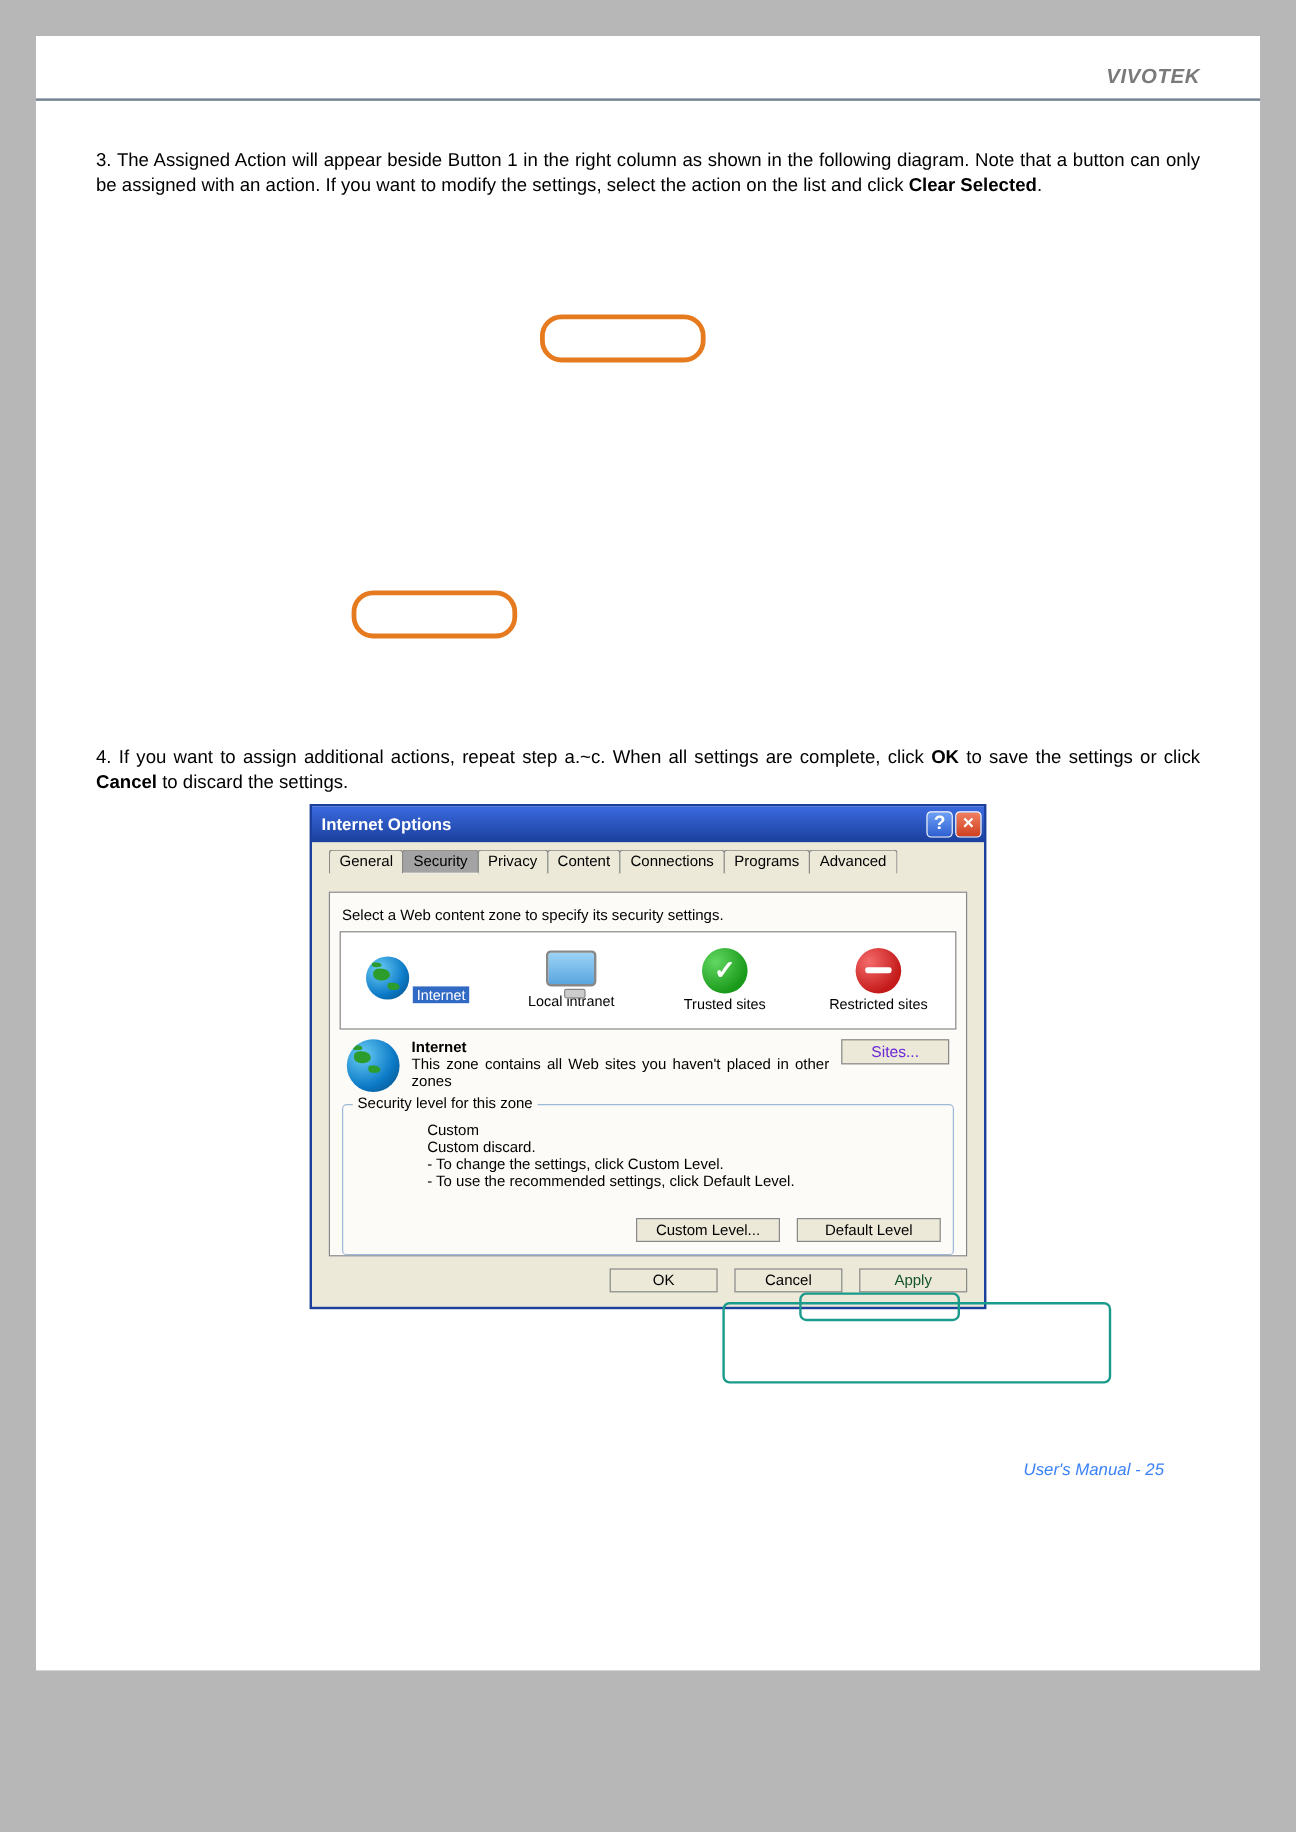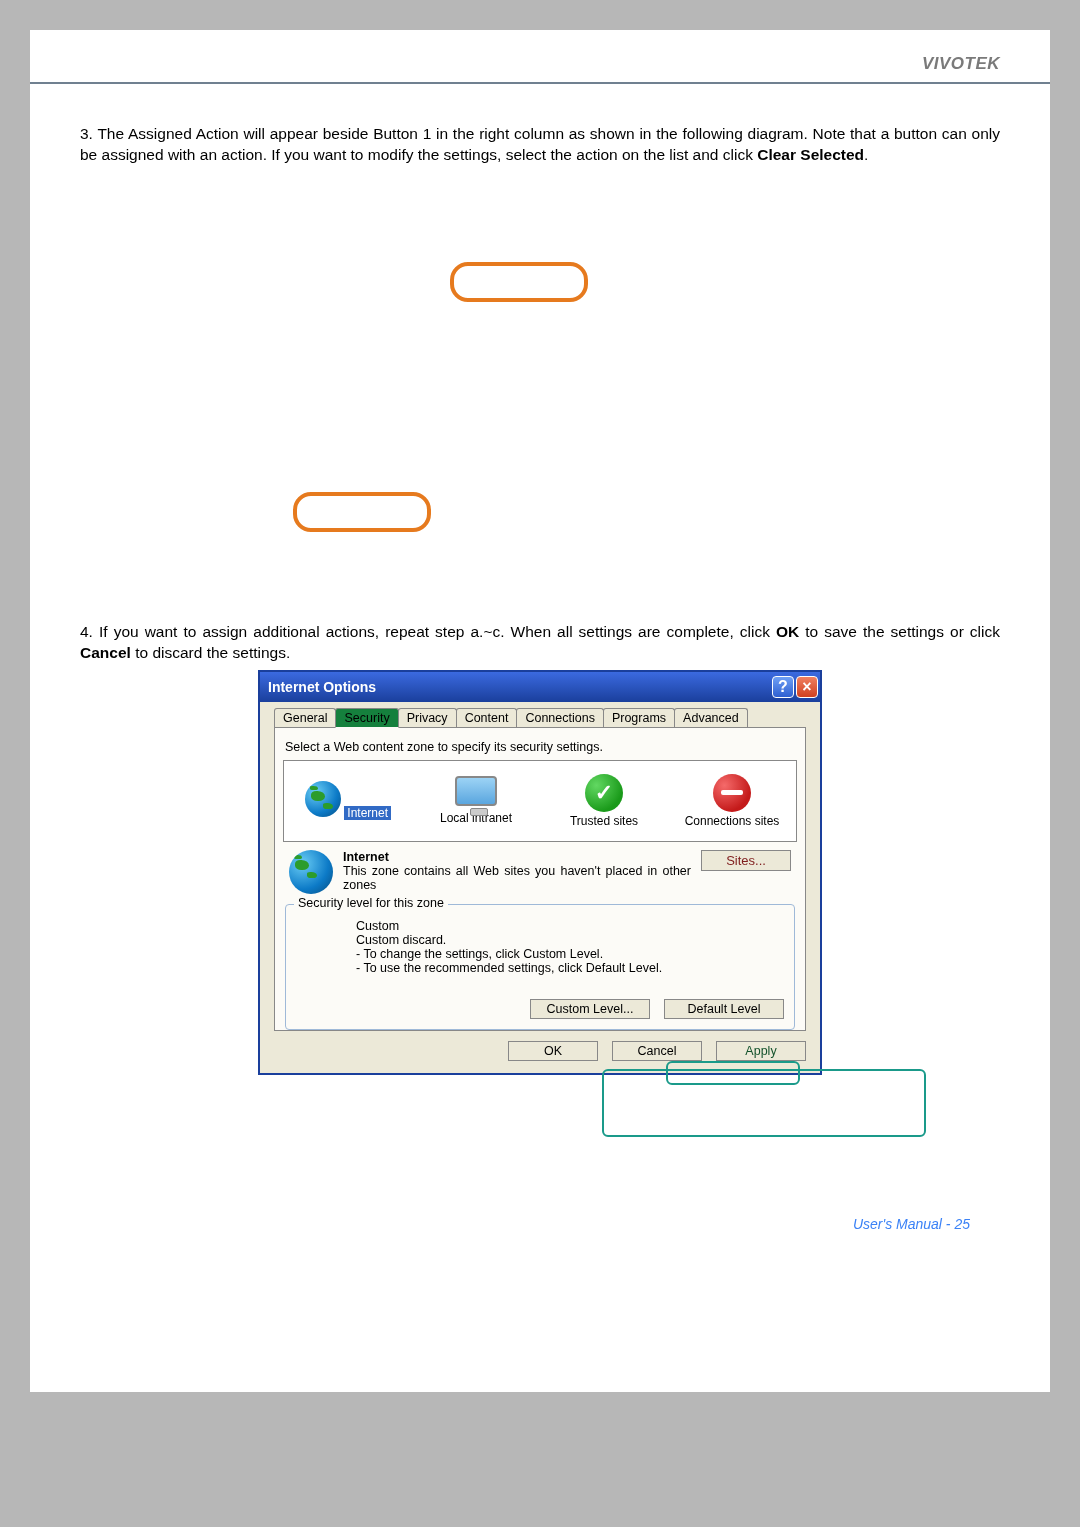--- a/index.html
+++ b/index.html
@@ -83,36 +83,36 @@
     margin-left: 2px;
     display: flex; align-items: center; justify-content: center;
     font-weight: bold;
     font-size: 16px;
     line-height: 1;
   }
   .tbtn.help { background: linear-gradient(#6fa0f5,#2e5fd1); color:#fff;}
   .tbtn.close { background: linear-gradient(#f08060,#d04020); color:#fff;}
   .tabs {
     display: flex;
-    padding: 6px 14px 0 14px;
+    padding: 6px 14px 16px 14px;
     gap: 0;
     border-bottom: none;
     background:#ece9d8;
   }
   .tab {
     border: 1px solid #888;
     border-bottom: none;
     border-radius: 3px 3px 0 0;
     padding: 2px 8px;
     font-size: 12.5px;
     background: #ece9d8;
     margin-right: -1px;
   }
   .tab.active {
-    background: #15803d;
+    background: #a3a3a3;
     border-bottom: 1px solid #fcfbf7;
     position: relative; z-index: 2;
   }
   .tabbody {
     margin: -1px 14px 0 14px;
     border: 1px solid #888;
     background: #fcfbf7;
     padding: 10px 8px 0 8px;
     position: relative; z-index: 1;
   }
@@ -167,21 +167,21 @@
     display:inline-flex;align-items:center;justify-content:center;
   }
   .stop::after{content:"";width:22px;height:5px;background:#fff;border-radius:2px;}
   .zoneinfo {
     display:flex; align-items:flex-start; gap:10px; padding: 8px 6px 6px 6px;
   }
   .zoneinfo .txt { flex:1; font-size:12.5px; }
   .zoneinfo .txt .h { font-weight:bold;}
   .sitesbtn {
     width:90px; padding:2px 0; text-align:center;
-    border:1px solid #888; background:#ece9d8; color:#7f1d1d;
+    border:1px solid #888; background:#ece9d8; color:#6d28d9;
   }
   .fieldset {
     border:1px solid #9fb9d8; border-radius:4px;
     margin: 4px 2px 0 2px; padding: 4px 10px 10px 10px;
     position: relative;
   }
   .fieldset .legend {
     position:absolute; top:-9px; left:8px; background:#fcfbf7;
     padding:0 4px; color:#000000; font-size:12.5px;
   }
@@ -258,21 +258,21 @@
             <div class="zone">
               <span class="monitor"></span>
               <div class="zlabel">Local intranet</div>
             </div>
             <div class="zone">
               <span class="check">✓</span>
               <div class="zlabel">Trusted sites</div>
             </div>
             <div class="zone">
               <span class="stop"></span>
-              <div class="zlabel">Connections sites</div>
+              <div class="zlabel">Restricted sites</div>
             </div>
           </div>
           <div class="zoneinfo">
             <span class="globe small"></span>
             <div class="txt">
               <div class="h">Internet</div>
               <div>This zone contains all Web sites you haven't placed in other zones</div>
             </div>
             <div class="sitesbtn">Sites...</div>
           </div>

